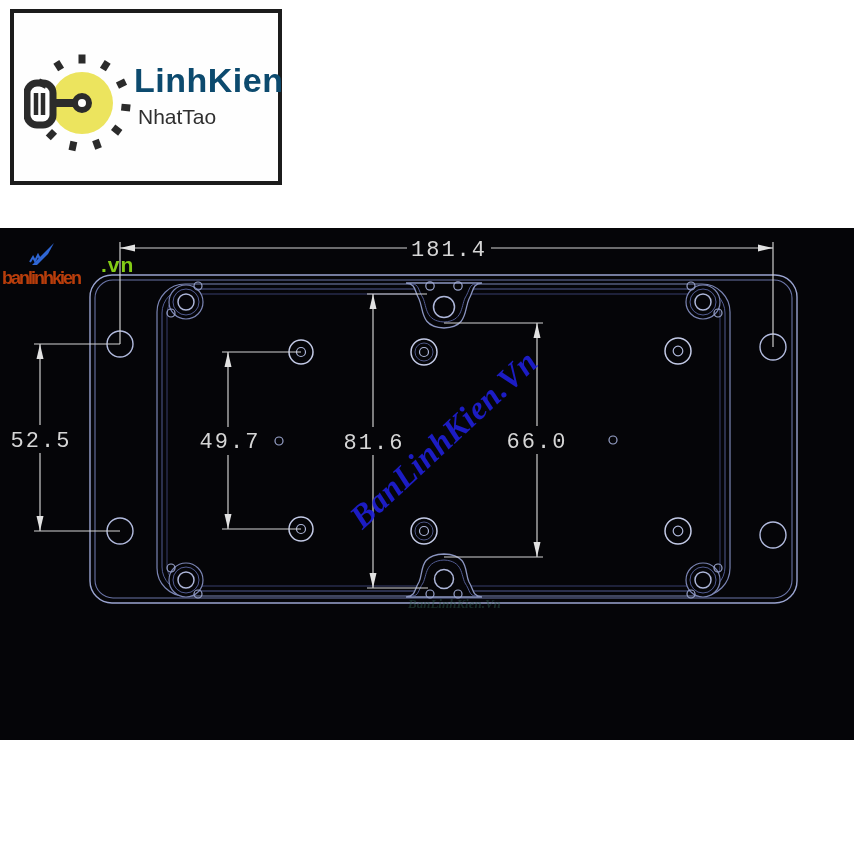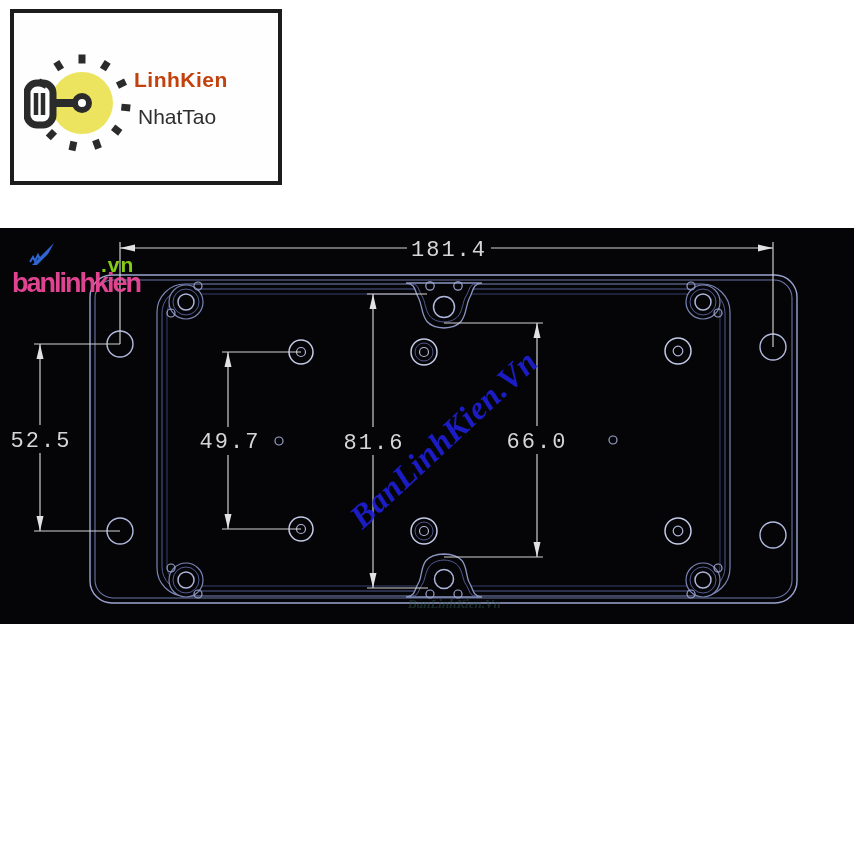--- a/index.html
+++ b/index.html
@@ -3,24 +3,24 @@
 <meta charset="utf-8">
 <style>
   html,body{margin:0;padding:0;background:#ffffff;}
   .page{position:relative;width:854px;height:854px;background:#ffffff;overflow:hidden;
         font-family:"Liberation Sans",sans-serif;}
   
   .brand-card{position:absolute;left:10px;top:9px;width:272px;height:176px;
               box-sizing:border-box;border:4px solid #1c1c1c;background:#fefefe;}
   .brand-icon{position:absolute;left:10px;top:36px;width:112px;height:112px;}
   .brand-text{position:absolute;left:120px;top:50px;}
-  .brand-name{font-size:21px;font-weight:800;color:#c2410c;letter-spacing:.5px;line-height:34px;}
+  .brand-name{font-size:34px;font-weight:800;color:#0c4a6e;letter-spacing:.5px;line-height:34px;}
   .brand-subname{font-size:21px;font-weight:400;color:#2f2f2f;margin:9px 0 0 4px;line-height:22px;}
   
-  .band{position:absolute;left:0;top:228px;width:854px;height:396px;background:#050508;}
+  .band{position:absolute;left:0;top:228px;width:854px;height:512px;background:#050508;}
   .band svg.draw{position:absolute;left:0;top:0;}
   
   .ln-bright{stroke:#9aa4d0;stroke-width:1.4;fill:none}
   .ln-mid{stroke:#6a74a6;stroke-width:1.1;fill:none}
   .ln-mid2{stroke:#7b85b4;stroke-width:1.2;fill:none}
   .ln-dim{stroke:#525c92;stroke-width:1;fill:none}
   .ln-dim2{stroke:#383f6d;stroke-width:1;fill:none}
   .hole{stroke:#b2bbde;stroke-width:1.4;fill:none}
   .hole-s{stroke:#9aa4cc;stroke-width:1.2;fill:none}
   .boss{stroke:#c3cae6;stroke-width:1.5;fill:none}
@@ -33,22 +33,22 @@
   .tab-inner{fill:none;stroke:#525c92;stroke-width:1}
   .dim-ln{stroke:#d4d4d4;stroke-width:1.15;fill:none}
   .dim-ar{fill:#e2e2e2;stroke:none}
   .dim-tx{fill:#d6d6d6;font-family:"Liberation Mono",monospace;font-size:22px;
           letter-spacing:2px;text-anchor:middle}
   
   .wm-corner{position:absolute;left:0;top:10px;width:190px;height:80px;}
   .wm-swoosh{position:absolute;left:28px;top:3px;width:28px;height:26px;}
   .wm-vn{position:absolute;left:101px;top:15px;font-size:21px;font-weight:800;
          color:#84cc16;letter-spacing:1px;}
-  .wm-main{position:absolute;left:12px;top:30px;font-size:27px;font-weight:800;
-           color:#ec4899;letter-spacing:-2px;opacity:.95;}
+  .wm-main{position:absolute;left:2px;top:30px;font-size:18px;font-weight:800;
+           color:#c2410c;letter-spacing:-2px;opacity:.95;}
   .wm-diag{position:absolute;left:274px;top:193px;width:340px;text-align:center;
            transform:rotate(-43deg);font-family:"Liberation Serif",serif;
            font-style:italic;font-weight:bold;font-size:33px;color:#1f1fd4;
            letter-spacing:.5px;opacity:.92;white-space:nowrap;}
   .wm-echo{position:absolute;left:408px;top:368px;font-family:"Liberation Serif",serif;
            font-style:italic;font-weight:bold;font-size:13px;color:#2f5a4e;
            opacity:.45;white-space:nowrap;}
 </style>
 </head>
 <body>

